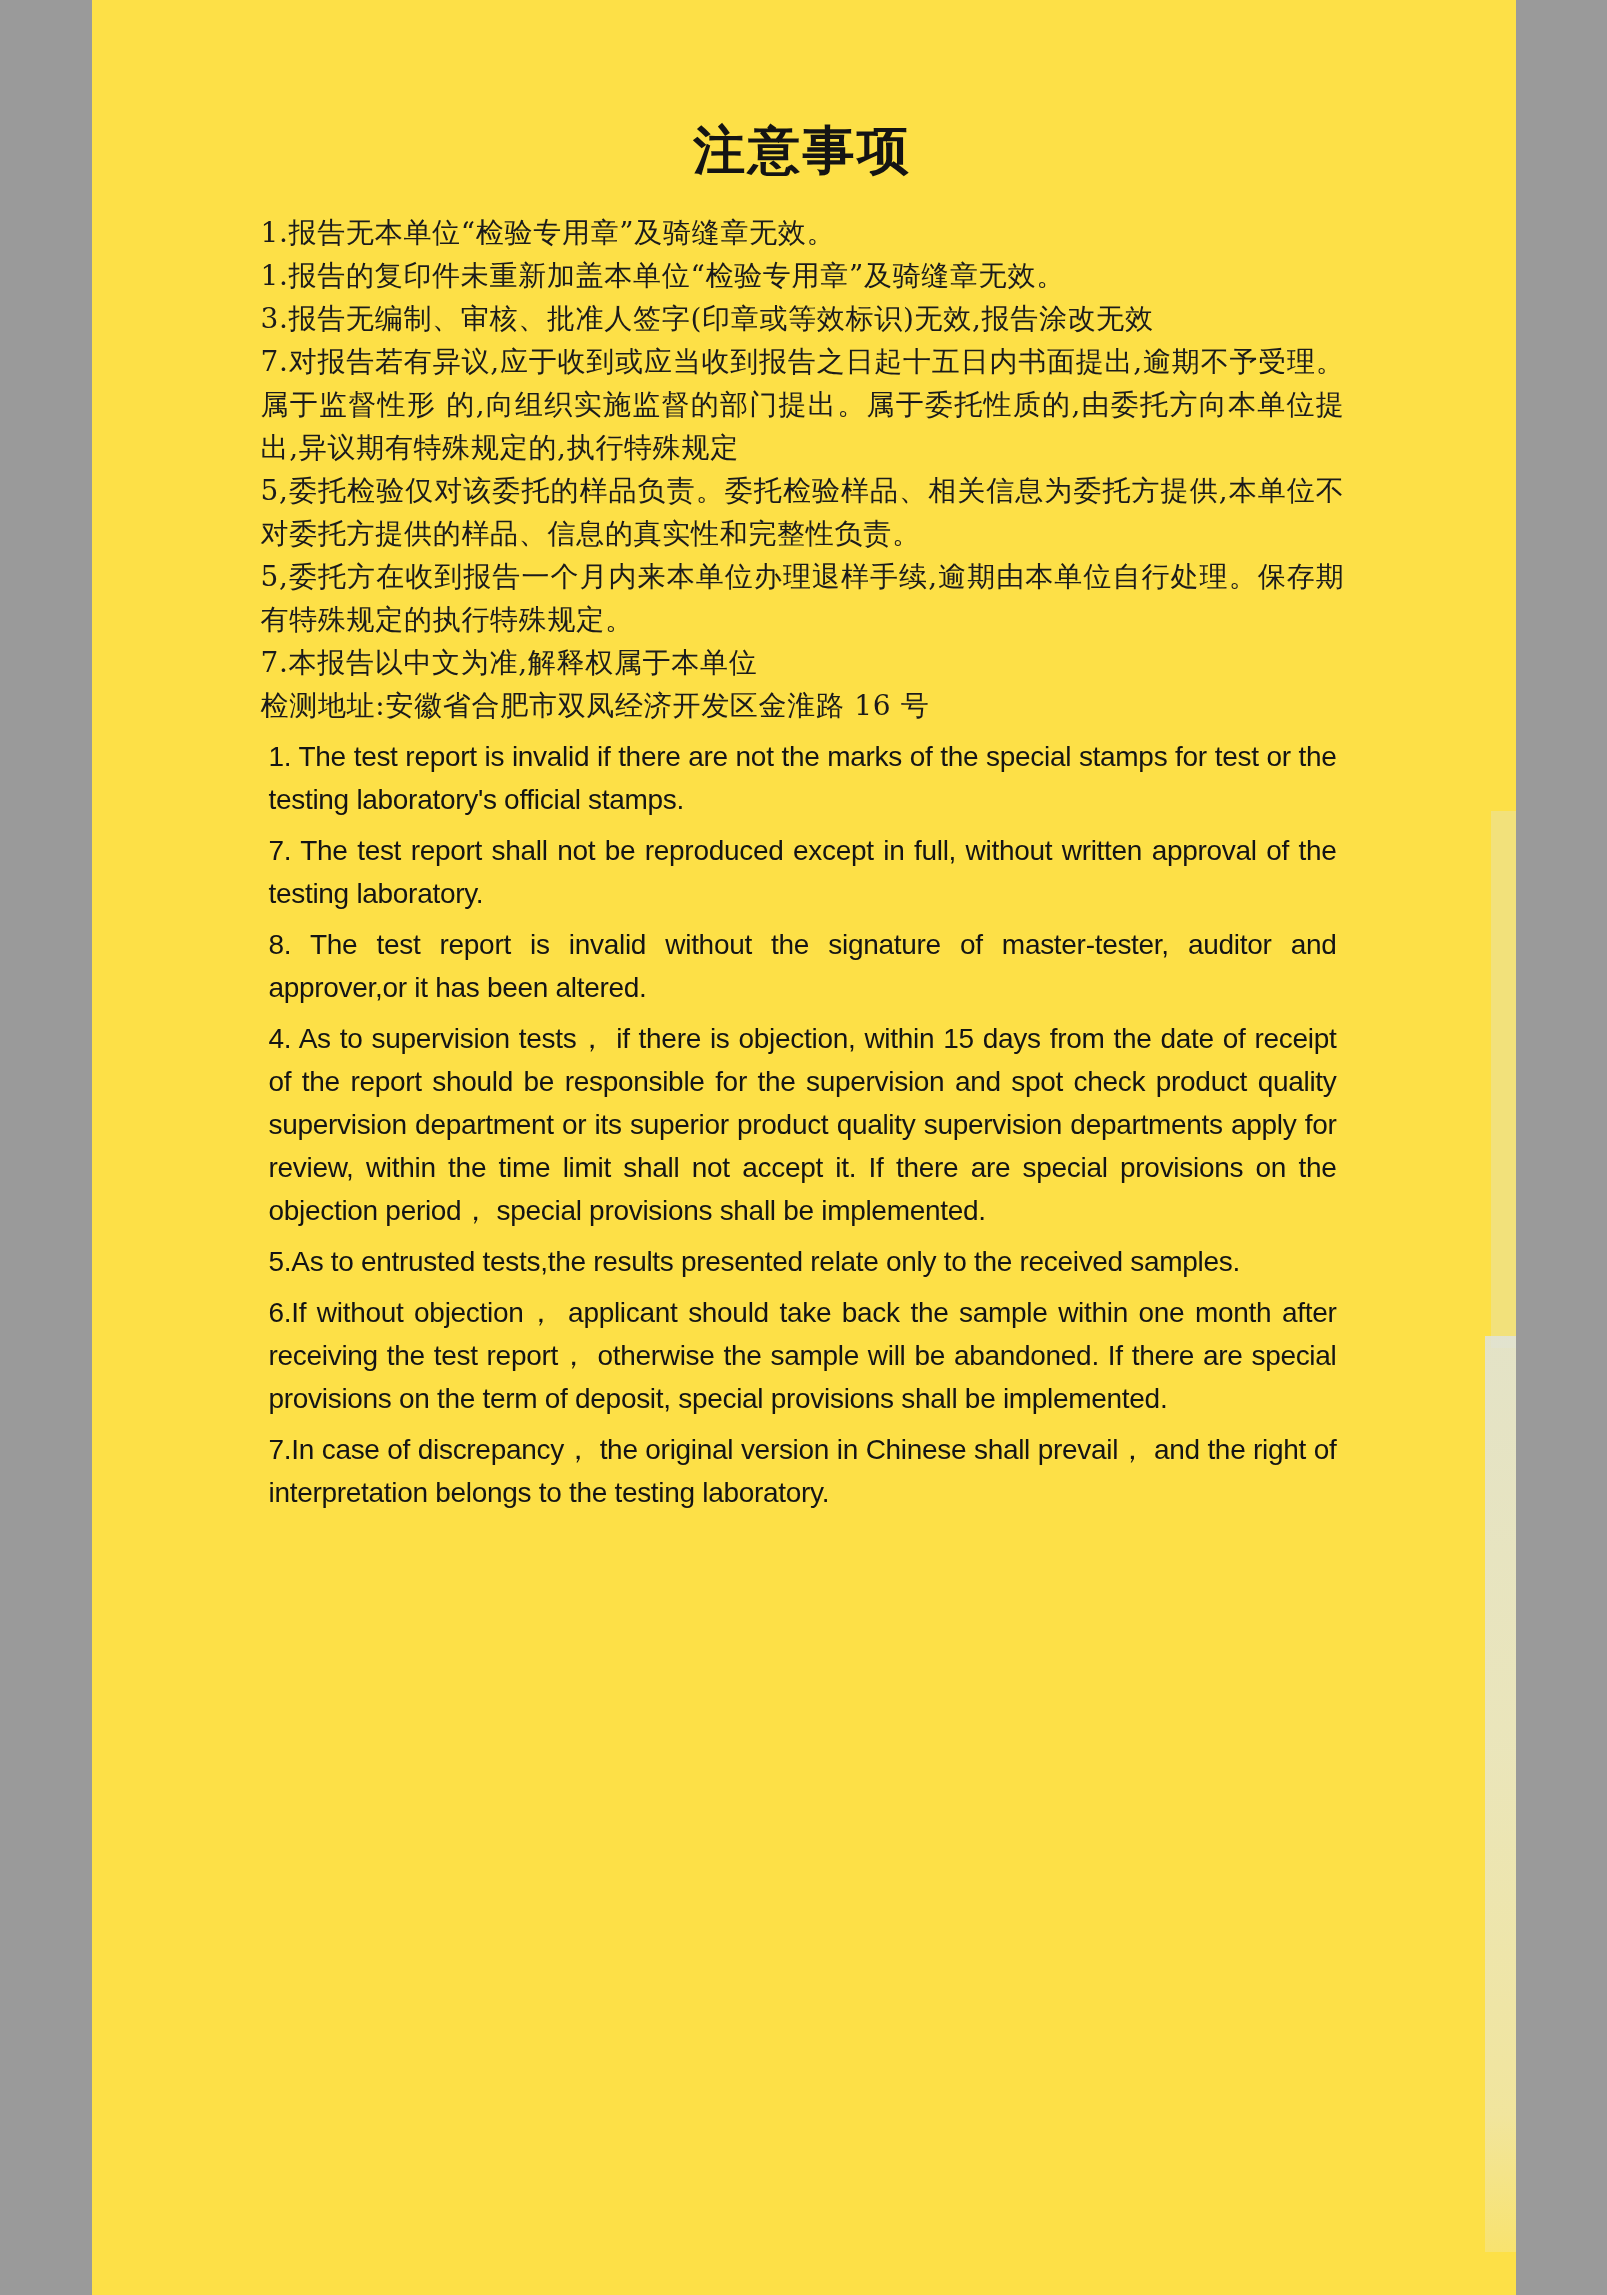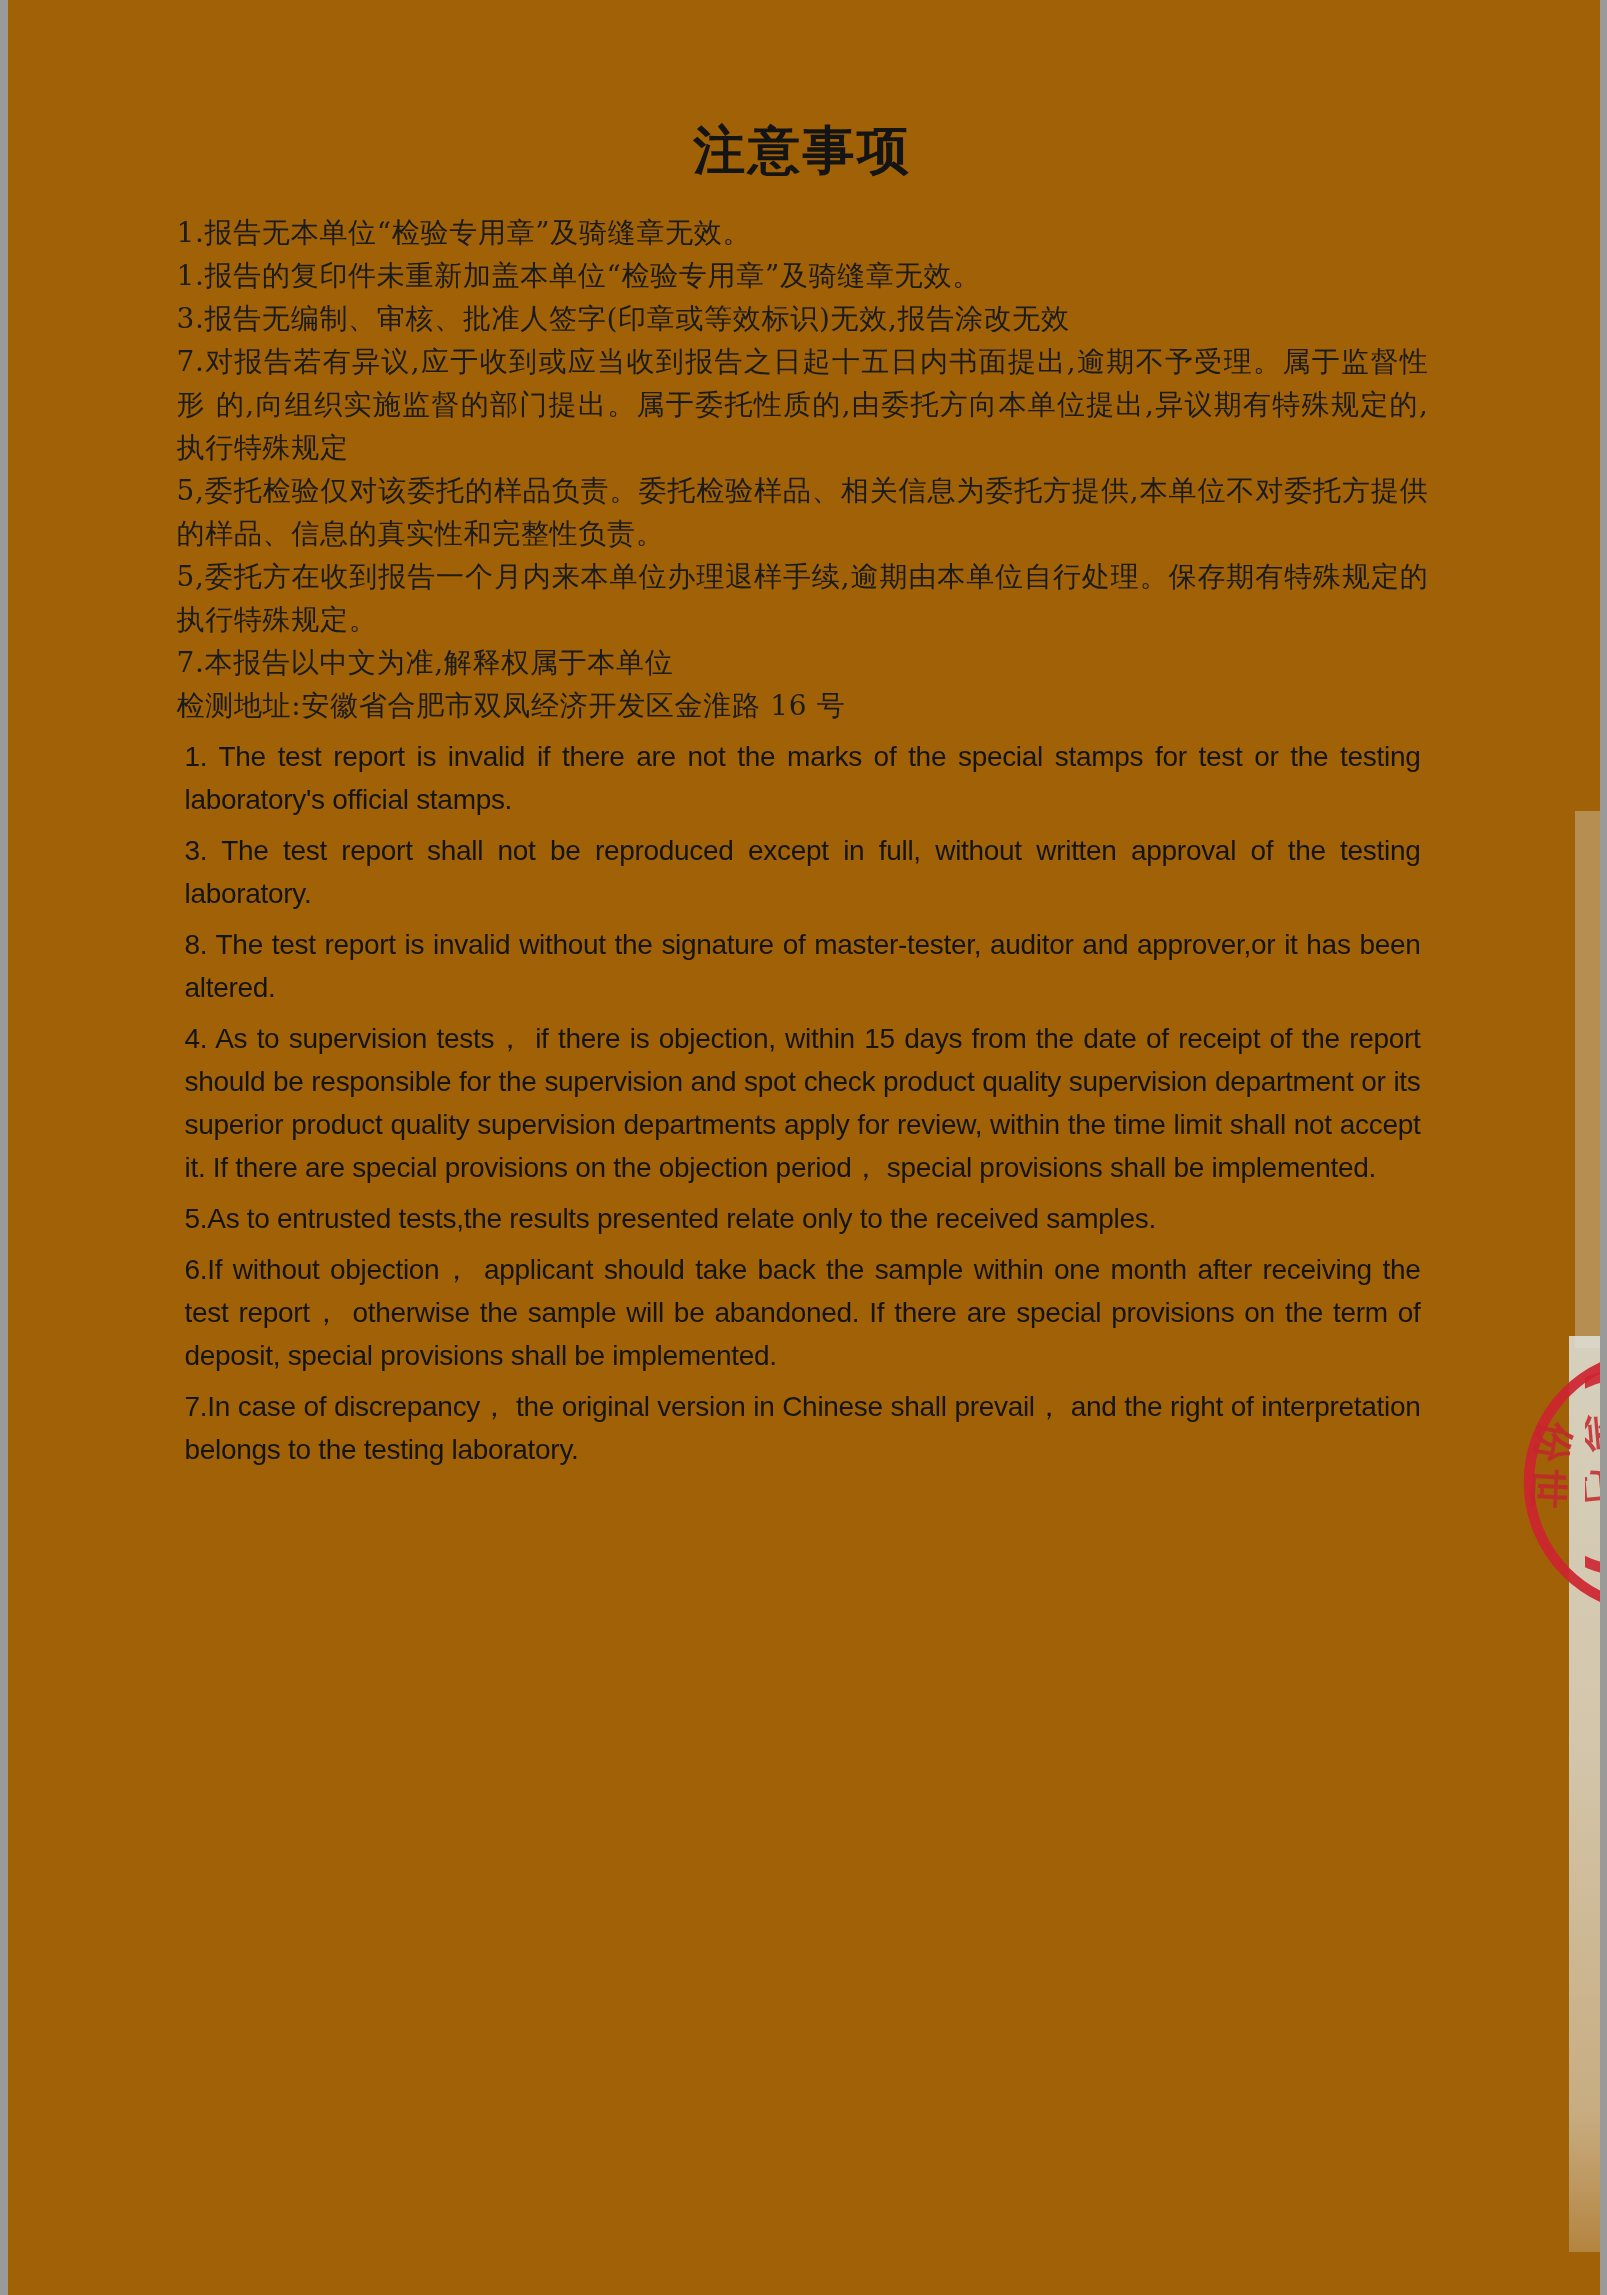--- a/index.html
+++ b/index.html
@@ -1,20 +1,20 @@
 <!DOCTYPE html>
 <html style="font-size:10.5px"><head>
 <meta charset="utf-8">
 <style>
   html,body{margin:0;padding:0;background:#9a9a9a;}
   .page{
     position:relative;
-    width:1592px;height:2295px;
+    width:1424px;height:2295px;
     margin:0 auto;
-    background:#a16207;
+    background:#fde047;
     overflow:hidden;
     color:#161616;
     font-family:"DejaVu Serif","Liberation Serif",serif;
   }
   .content{
     position:relative;
     padding:116px 171px 0 169px;
     z-index:2;
   }
   .cn-title{
@@ -93,21 +93,21 @@
         <p>7.对报告若有异议,应于收到或应当收到报告之日起十五日内书面提出,逾期不予受理。属于监督性形 的,向组织实施监督的部门提出。属于委托性质的,由委托方向本单位提出,异议期有特殊规定的,执行特殊规定</p>
         <p>5,委托检验仅对该委托的样品负责。委托检验样品、相关信息为委托方提供,本单位不对委托方提供的样品、信息的真实性和完整性负责。</p>
         <p>5,委托方在收到报告一个月内来本单位办理退样手续,逾期由本单位自行处理。保存期有特殊规定的执行特殊规定。</p>
         <p>7.本报告以中文为准,解释权属于本单位</p>
         <p>检测地址:安徽省合肥市双凤经济开发区金淮路 16 号</p>
       </div>
 
 
     <div class="en-items">
         <p>1. The test report is invalid if there are not the marks of the special stamps for test or the testing laboratory's official stamps.</p>
-        <p>3. The test report shall not be reproduced except in full, without written approval of the testing laboratory.</p>
+        <p>7. The test report shall not be reproduced except in full, without written approval of the testing laboratory.</p>
         <p>8. The test report is invalid without the signature of master-tester, auditor and approver,or it has been altered.</p>
         <p>4. As to supervision tests， if there is objection, within 15 days from the date of receipt of the report should be responsible for the supervision and spot check product quality supervision department or its superior product quality supervision departments apply for review, within the time limit shall not accept it. If there are special provisions on the objection period， special provisions shall be implemented.</p>
         <p>5.As to entrusted tests,the results presented relate only to the received samples.</p>
         <p>6.If without objection， applicant should take back the sample within one month after receiving the test report， otherwise the sample will be abandoned. If there are special provisions on the term of deposit, special provisions shall be implemented.</p>
         <p>7.In case of discrepancy， the original version in Chinese shall prevail， and the right of interpretation belongs to the testing laboratory.</p>
       </div>
 
   </div>
 
   <svg class="stamp-main" width="135" height="314" viewBox="0 0 207 480">

